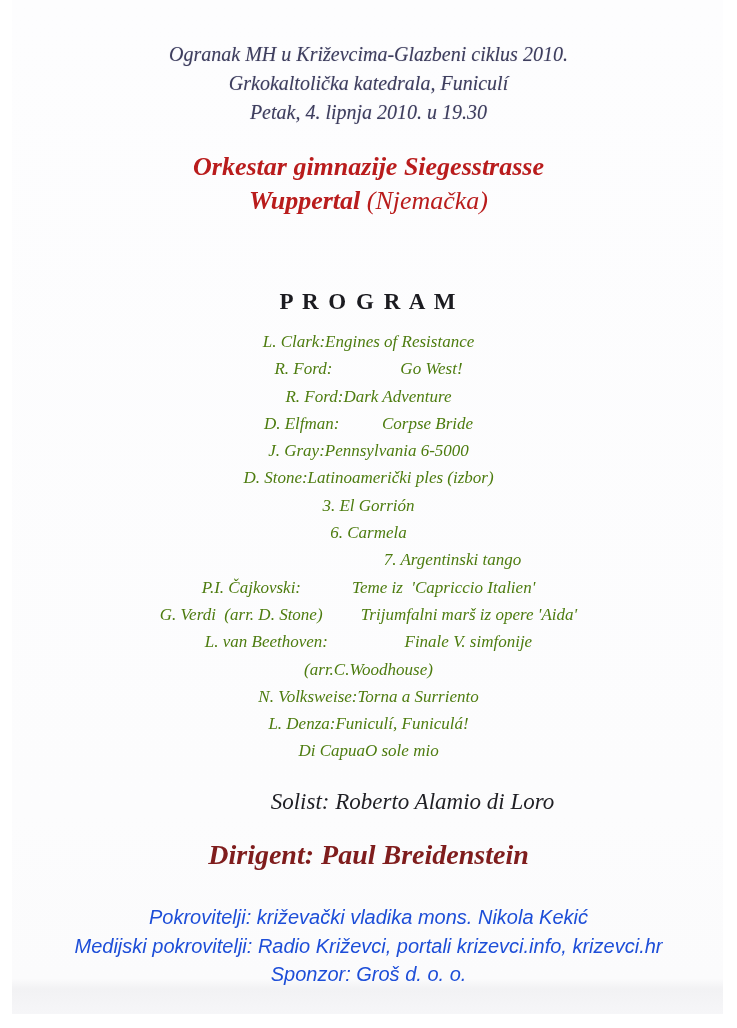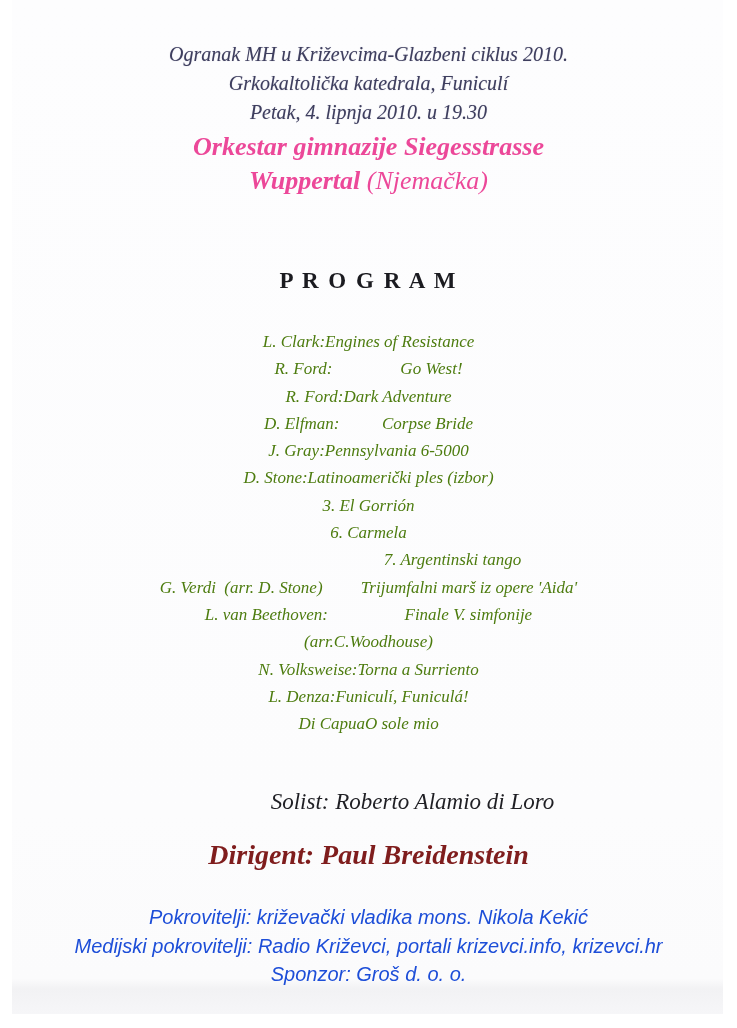--- a/index.html
+++ b/index.html
@@ -40,31 +40,31 @@
   
   #header-block {
     top: 40px;
     font-size: 20px;
     line-height: 29px;
     color: #3e3e5e;
     text-shadow: 0 0 1px rgba(62, 62, 110, 0.35);
   }
   
   #title-block {
-    top: 130px;
+    top: 150px;
     font-size: 26px;
     line-height: 34px;
     font-weight: bold;
-    color: #ec4899;
+    color: #b91c1c;
   }
   #title-block .regular { font-weight: normal; }
 
   
   #program-heading-block {
-    top: 268px;
+    top: 289px;
     font-size: 23px;
     font-weight: bold;
     letter-spacing: 2px;
     color: #1b1b20;
   }
 
   
   #program-list-block {
     top: 328px;
     font-size: 17px;
@@ -121,20 +121,21 @@
   <div id="program-list-block" class="block">
     <div class="line">L. Clark:Engines of Resistance</div>
     <div class="line">R. Ford:&nbsp;&nbsp;&nbsp;&nbsp;&nbsp;&nbsp;&nbsp;&nbsp;&nbsp;&nbsp;&nbsp;&nbsp;&nbsp;&nbsp;&nbsp;&nbsp;Go West!</div>
     <div class="line">R. Ford:Dark Adventure</div>
     <div class="line">D. Elfman:&nbsp;&nbsp;&nbsp;&nbsp;&nbsp;&nbsp;&nbsp;&nbsp;&nbsp;&nbsp;Corpse Bride</div>
     <div class="line">J. Gray:Pennsylvania 6-5000</div>
     <div class="line">D. Stone:Latinoamerički ples (izbor)</div>
     <div class="line">3. El Gorrión</div>
     <div class="line">6. Carmela</div>
     <div class="line shift-right">7. Argentinski tango</div>
+    <div class="line">P.I. Čajkovski:&nbsp;&nbsp;&nbsp;&nbsp;&nbsp;&nbsp;&nbsp;&nbsp;&nbsp;&nbsp;&nbsp;&nbsp;Teme iz &nbsp;'Capriccio Italien'</div>
     <div class="line">G. Verdi &nbsp;(arr. D. Stone)&nbsp;&nbsp;&nbsp;&nbsp;&nbsp;&nbsp;&nbsp;&nbsp;&nbsp;Trijumfalni marš iz opere 'Aida'</div>
     <div class="line">L. van Beethoven:&nbsp;&nbsp;&nbsp;&nbsp;&nbsp;&nbsp;&nbsp;&nbsp;&nbsp;&nbsp;&nbsp;&nbsp;&nbsp;&nbsp;&nbsp;&nbsp;&nbsp;&nbsp;Finale V. simfonije</div>
     <div class="line">(arr.C.Woodhouse)</div>
     <div class="line">N. Volksweise:Torna a Surriento</div>
     <div class="line">L. Denza:Funiculí, Funiculá!</div>
     <div class="line">Di CapuaO sole mio</div>
   </div>
 
   <div id="solist-line" class="block line">Solist: Roberto Alamio di Loro</div>
   <div id="dirigent-line" class="block line">Dirigent: Paul Breidenstein</div>

